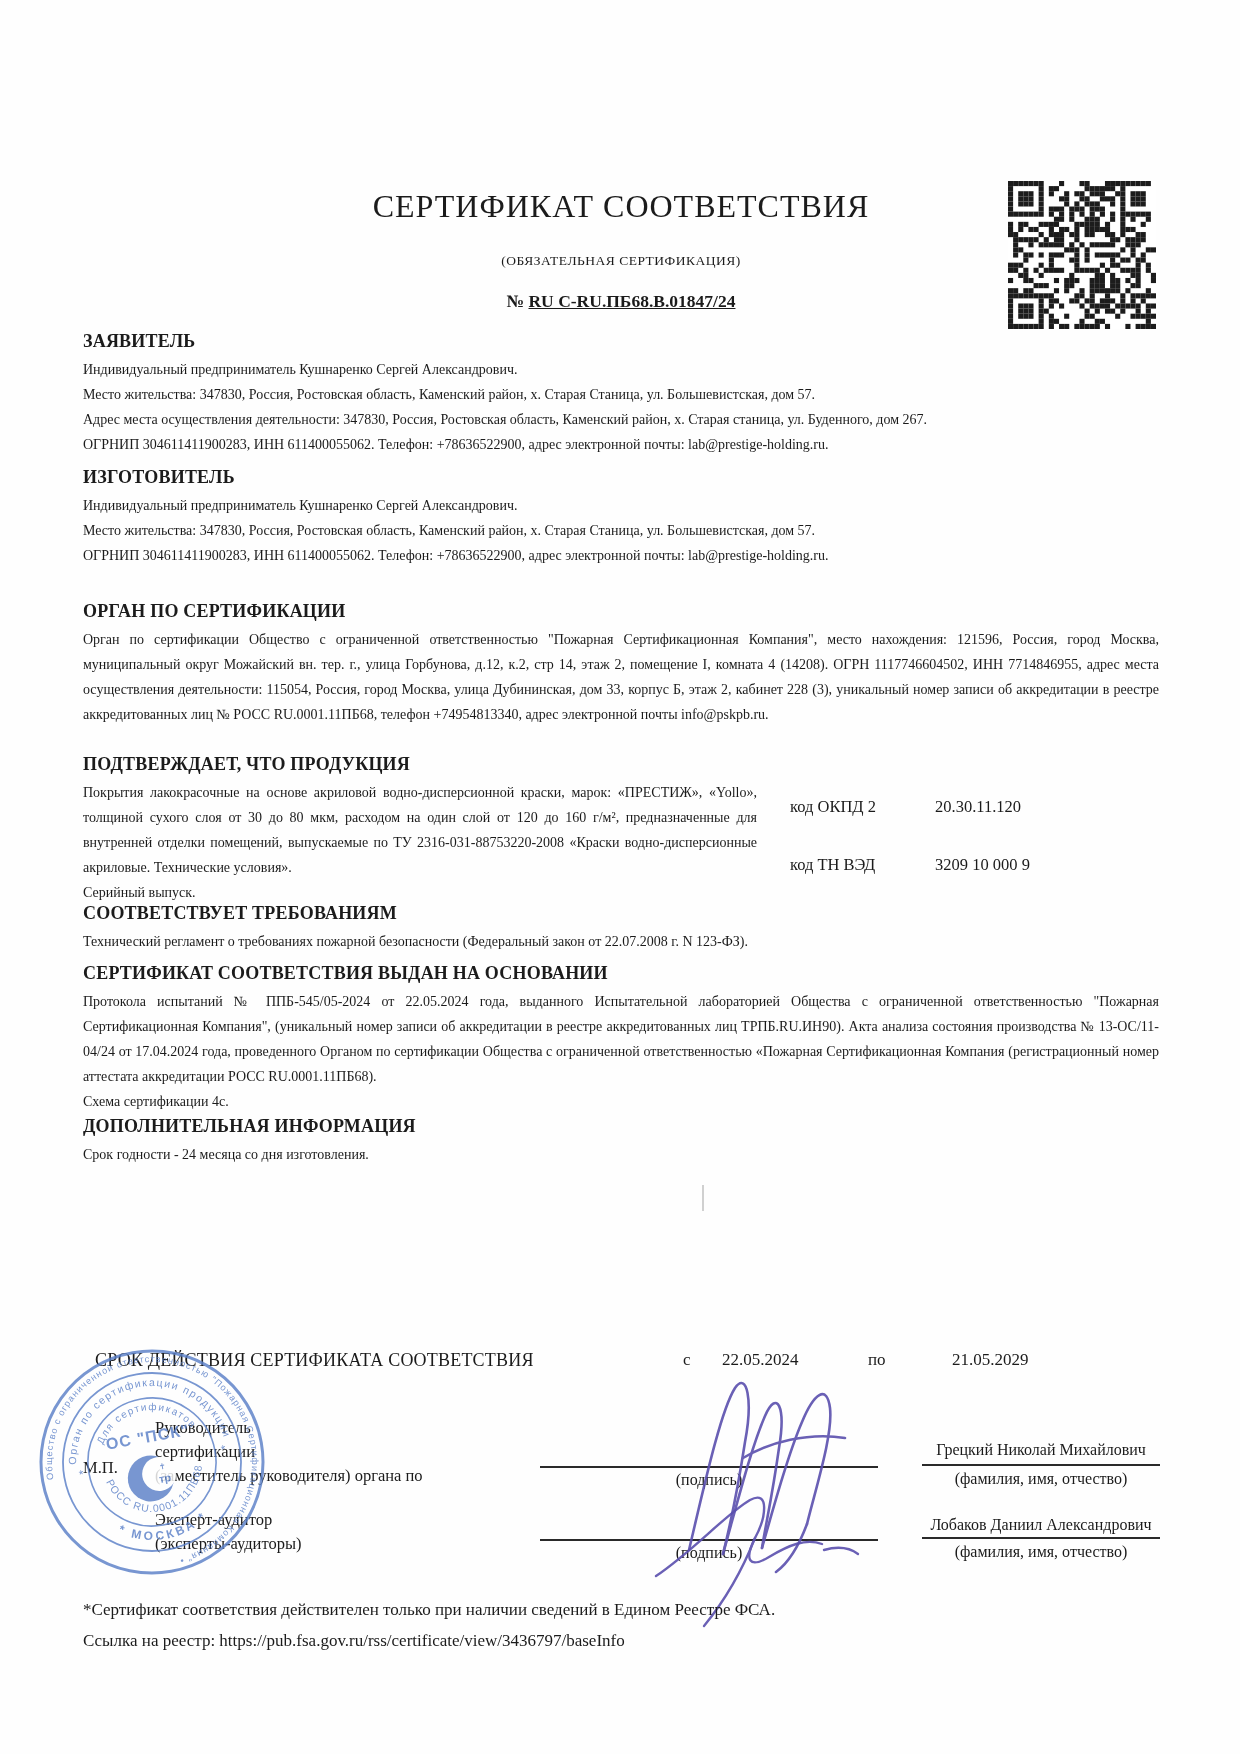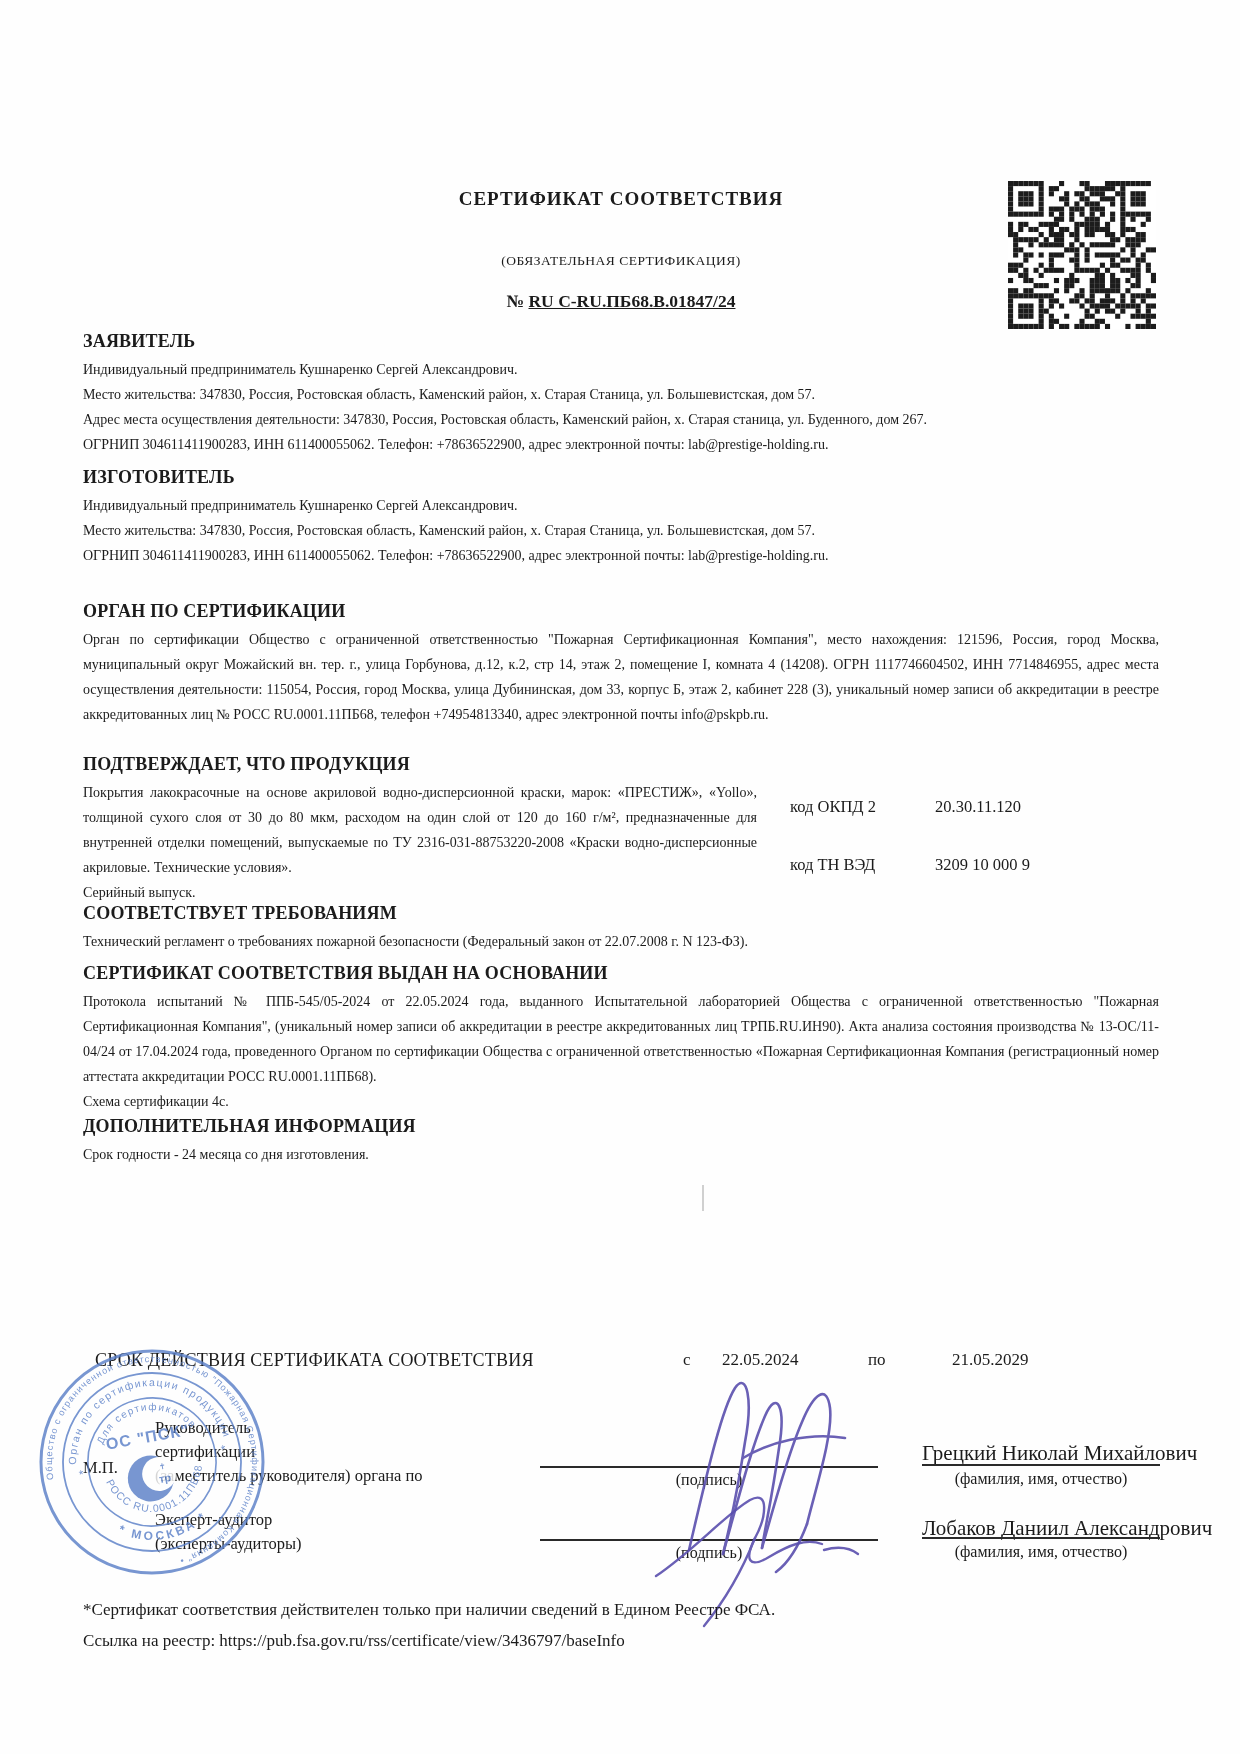--- a/index.html
+++ b/index.html
@@ -6,39 +6,39 @@
   html,body{width:1240px;height:1754px}
   body{
     background:#fefefe;
     font-family:"Liberation Serif","DejaVu Serif",serif;
     color:#1b1b1b;
     position:relative;
     overflow:hidden;
   }
   .abs{position:absolute}
   .header-block{position:absolute;left:83px;width:1076px;text-align:center}
-  .doc-title{font-size:19px;font-weight:bold;letter-spacing:1px}
+  .doc-title{font-size:32px;font-weight:normal;letter-spacing:1px}
   .doc-subtitle{font-size:13.5px;letter-spacing:.5px}
   .doc-number{font-size:17.5px;font-weight:bold}
   .doc-number .num{text-decoration:underline}
   .sec{position:absolute;left:83px;width:1076px}
   .sec h2{font-size:18px;font-weight:bold;line-height:22px;margin-bottom:5px;letter-spacing:.2px}
   .sec p{font-size:14px;line-height:25px;text-align:justify}
   .product-flex{position:relative}
   .product-left{width:674px}
   .code-label{position:absolute;left:707px;font-size:16.5px;white-space:nowrap}
   .code-value{position:absolute;left:852px;font-size:16.5px;white-space:nowrap}
   .validity-heading{position:absolute;left:95px;top:1350px;font-size:18px;font-weight:normal;letter-spacing:.2px}
   .date-item{position:absolute;top:1350px;font-size:17px}
   .role-block{position:absolute;text-align:left;font-size:16.5px;line-height:24px}
   .role-line{display:block}
   .mp{position:absolute;left:83px;top:1458px;font-size:16.5px}
   .sigline{position:absolute;height:2px;background:#2a2a2a}
   .sig-caption{position:absolute;text-align:center;font-size:16px}
-  .name-block{position:absolute;text-align:center;font-size:21px;white-space:nowrap}
+  .name-block{position:absolute;text-align:center;font-size:16px;white-space:nowrap}
   .footer-line{position:absolute;left:83px;font-size:17px}
   .stamp-wrap{position:absolute;left:30px;top:1340px;width:244px;height:244px;color:var(--stamp,#5b80c8);opacity:.82}
   .signature-svg{position:absolute;color:var(--ink,#5a4fae)}
   .artifact{position:absolute;background:#9a9a9a;opacity:.45}
   .qr-box{position:absolute;left:1008px;top:181px;width:148px;height:148px}
 </style>
 </head>
 <body>
 
 <div class="header-block abs" style="top:188px">

